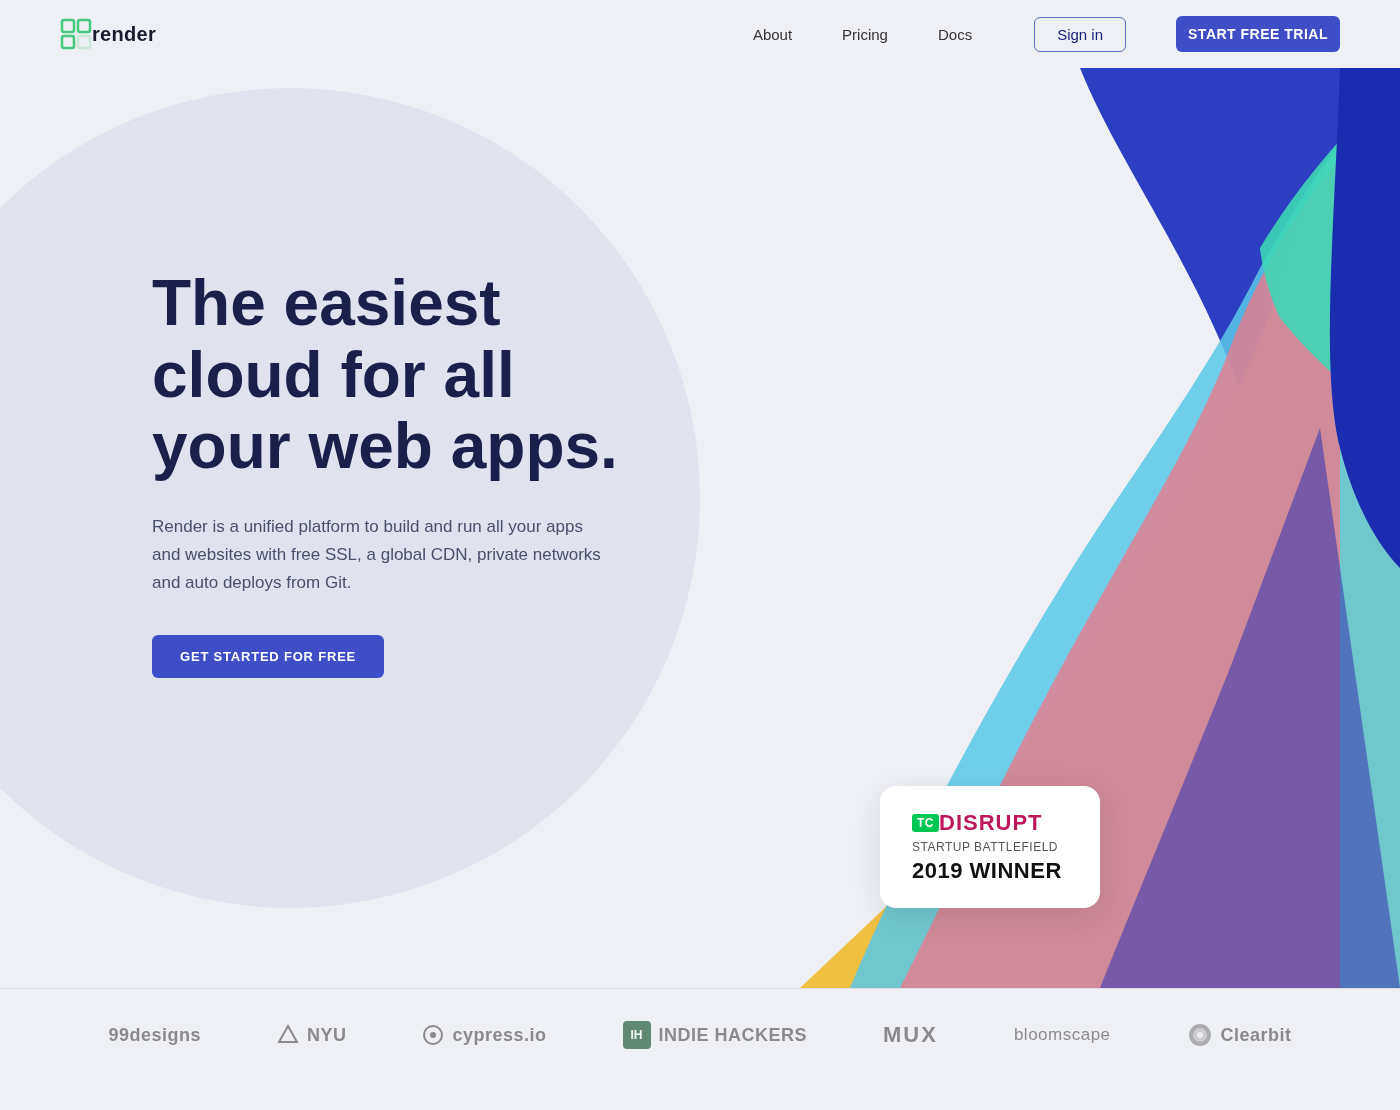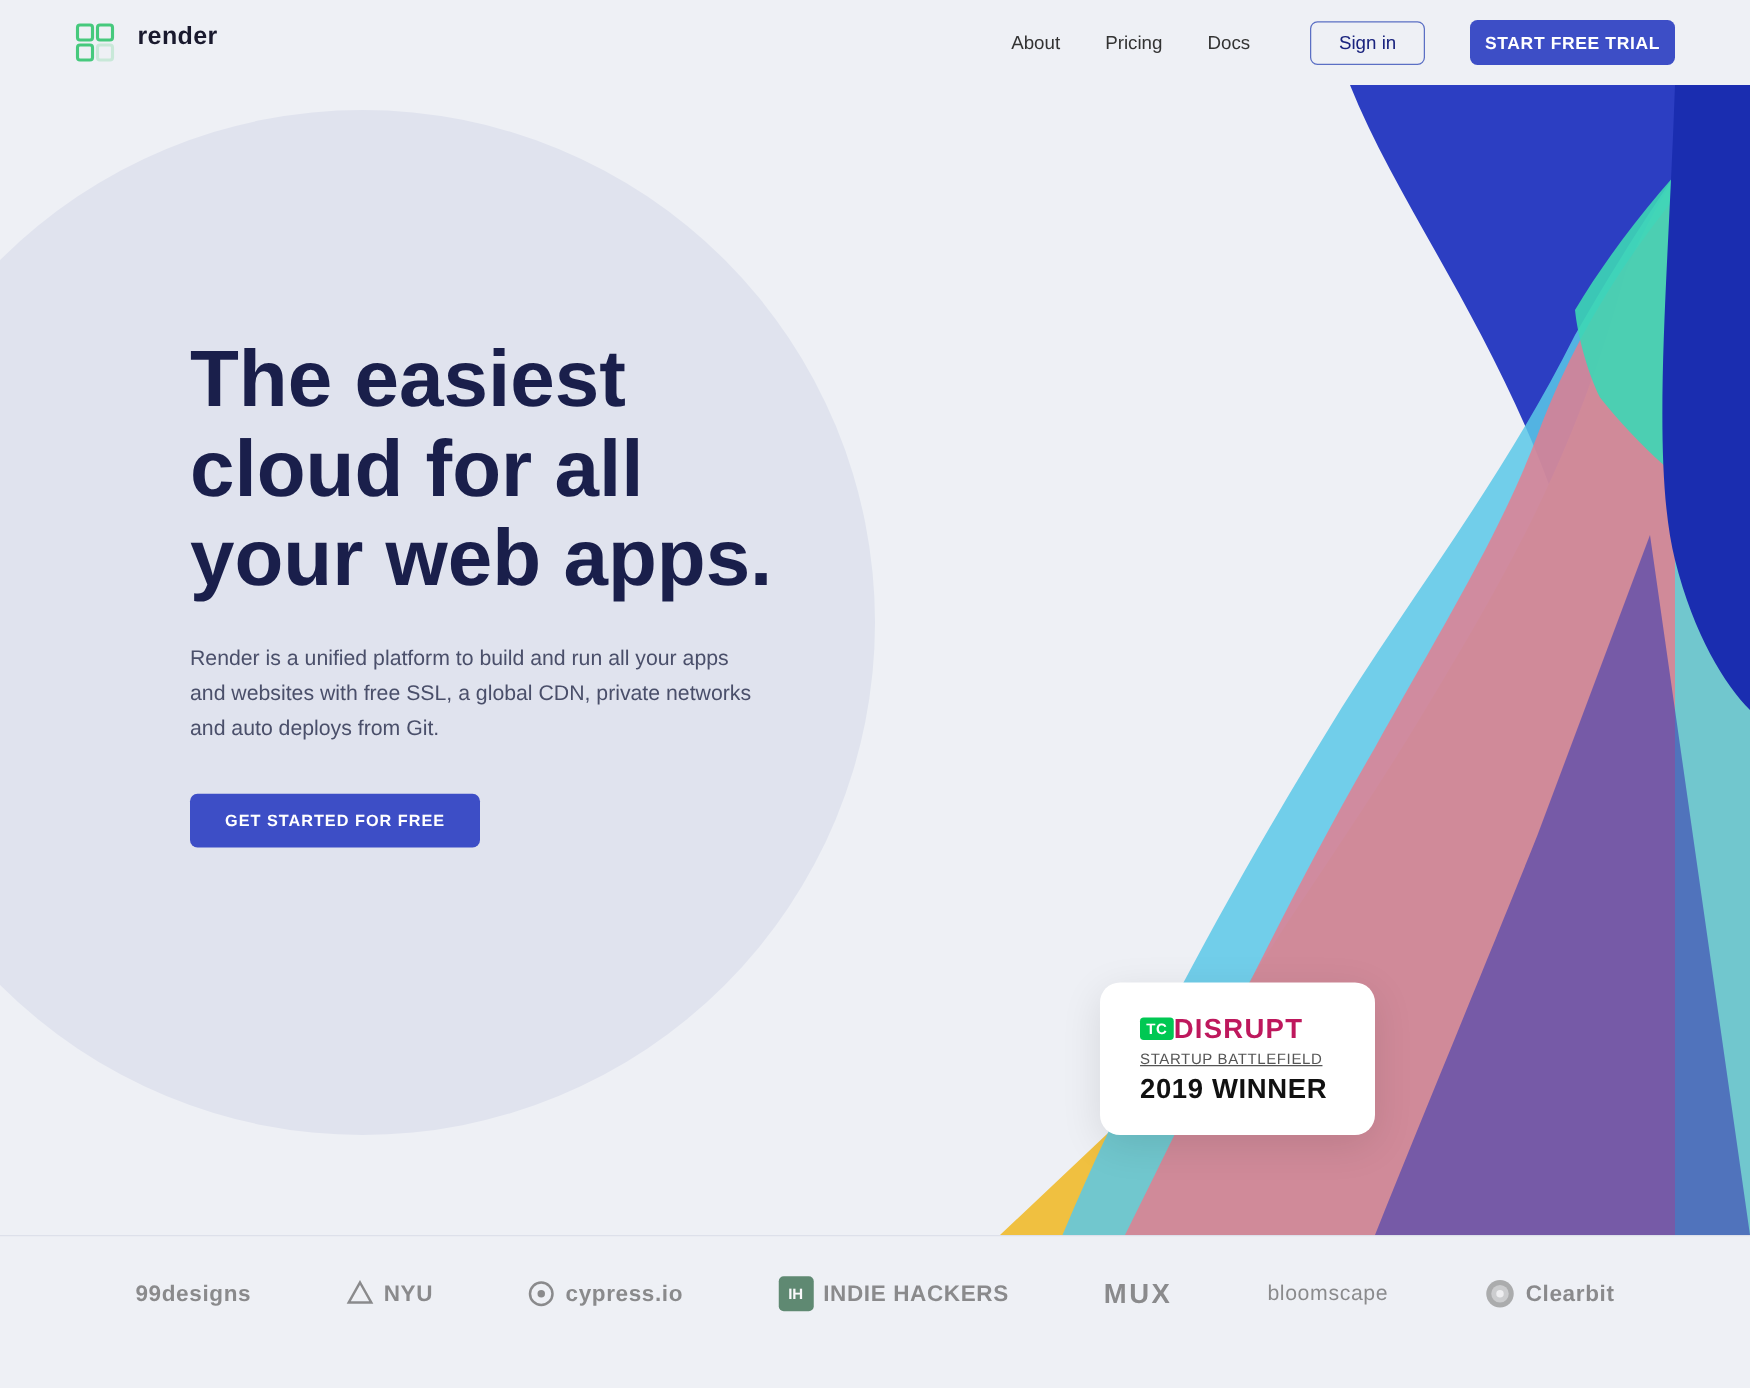--- a/index.html
+++ b/index.html
@@ -17,36 +17,37 @@
       align-items: center;
       justify-content: space-between;
       padding: 0 60px;
       height: 68px;
       background: #eef0f5;
       position: relative;
       z-index: 10;
     }
     .nav-logo {
       display: flex;
-      gap: 18px;
+      align-items: center;
+      gap: 0;
     }
     .nav-logo-icon {
       width: 32px;
       height: 32px;
     }
     .nav-logo-text {
       font-size: 20px;
       font-weight: 600;
       color: #1a1a2e;
       letter-spacing: 0.3px;
     }
     .nav-links {
       display: flex;
       align-items: center;
-      gap: 36px;
+      gap: 50px;
       justify-content: space-between;
     }
     .nav-link {
       font-size: 15px;
       color: #333;
       text-decoration: none;
       font-weight: 400;
     }
     .btn-signin {
       padding: 8px 22px;
@@ -173,21 +174,20 @@
       font-weight: 800;
       color: #be185d;
       letter-spacing: 1px;
     }
     .disrupt-sub {
       font-size: 12px;
       color: #555;
       letter-spacing: 0.5px;
       text-transform: uppercase;
       margin-bottom: 4px;
-      text-decoration: underline;
     }
     .disrupt-year {
       font-size: 22px;
       font-weight: 900;
       color: #111;
       letter-spacing: 0.5px;
     }
 
     
     .logos-strip {

